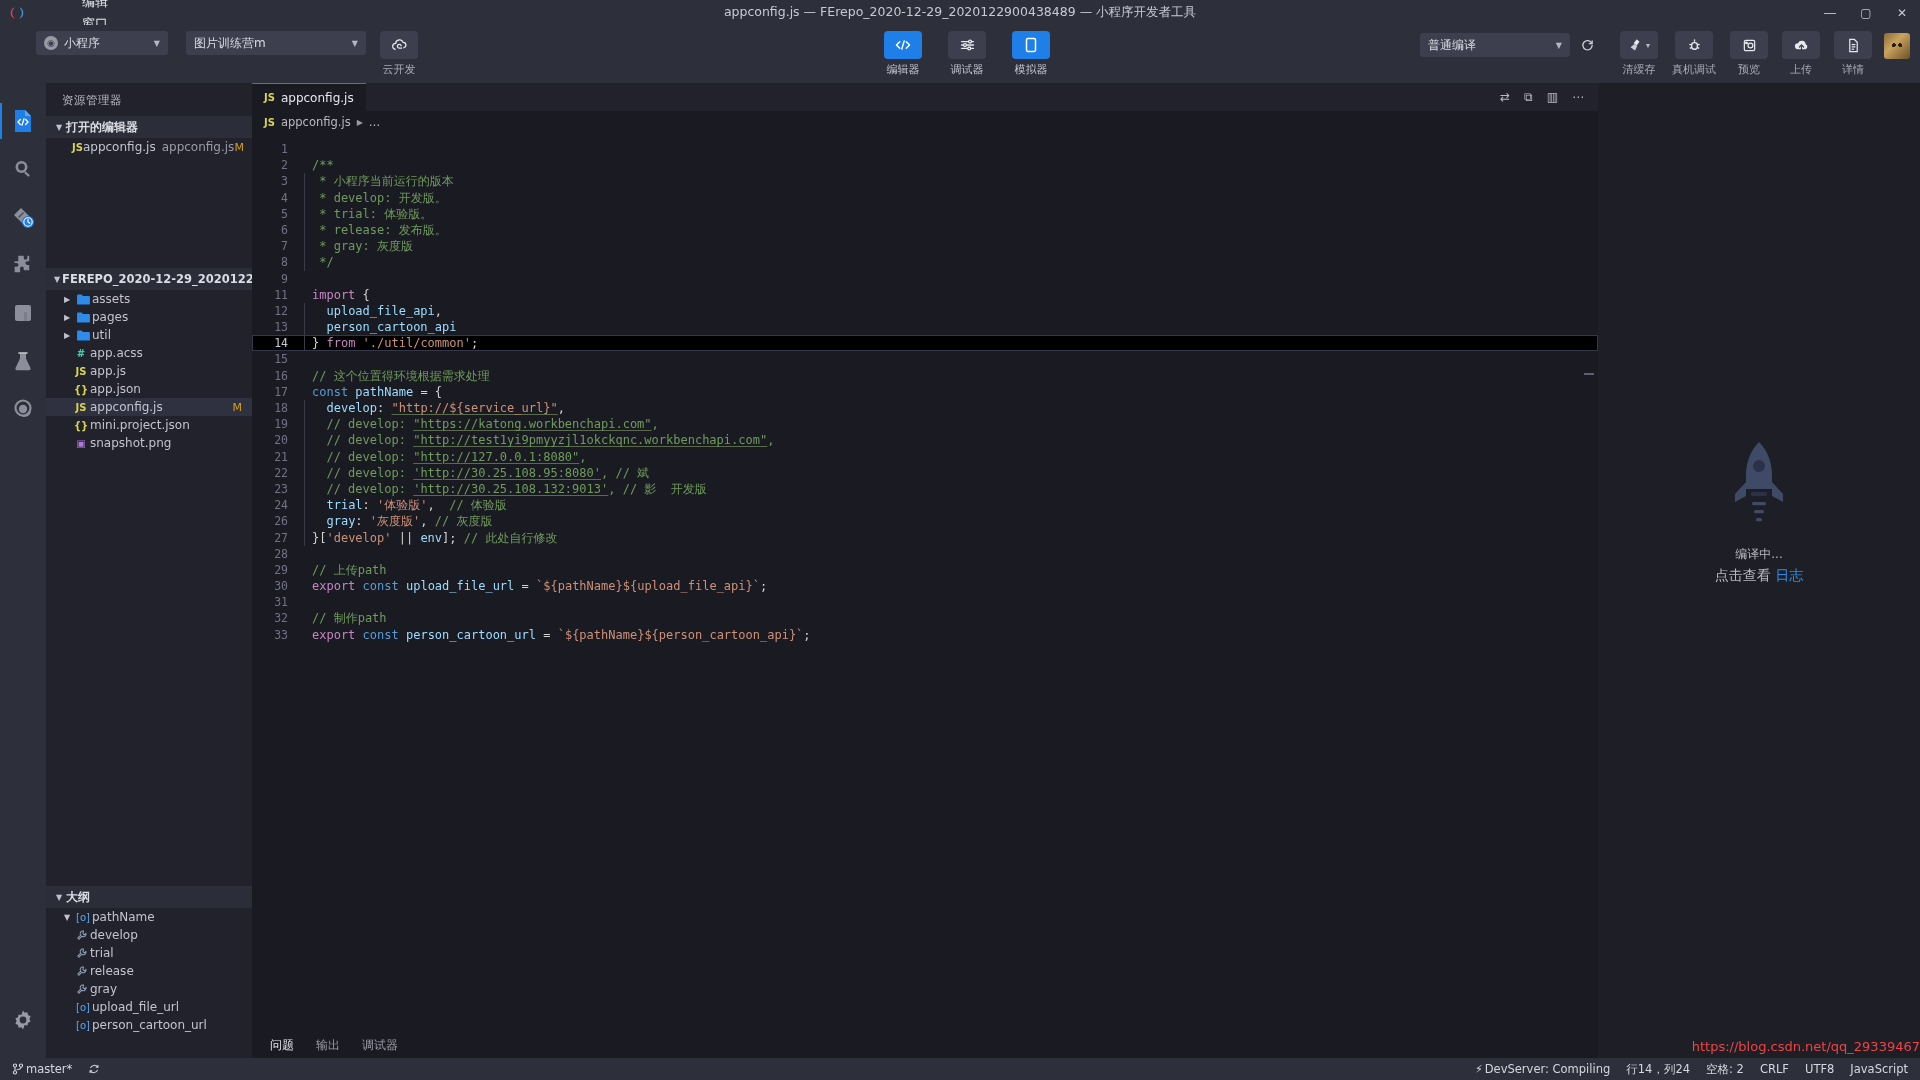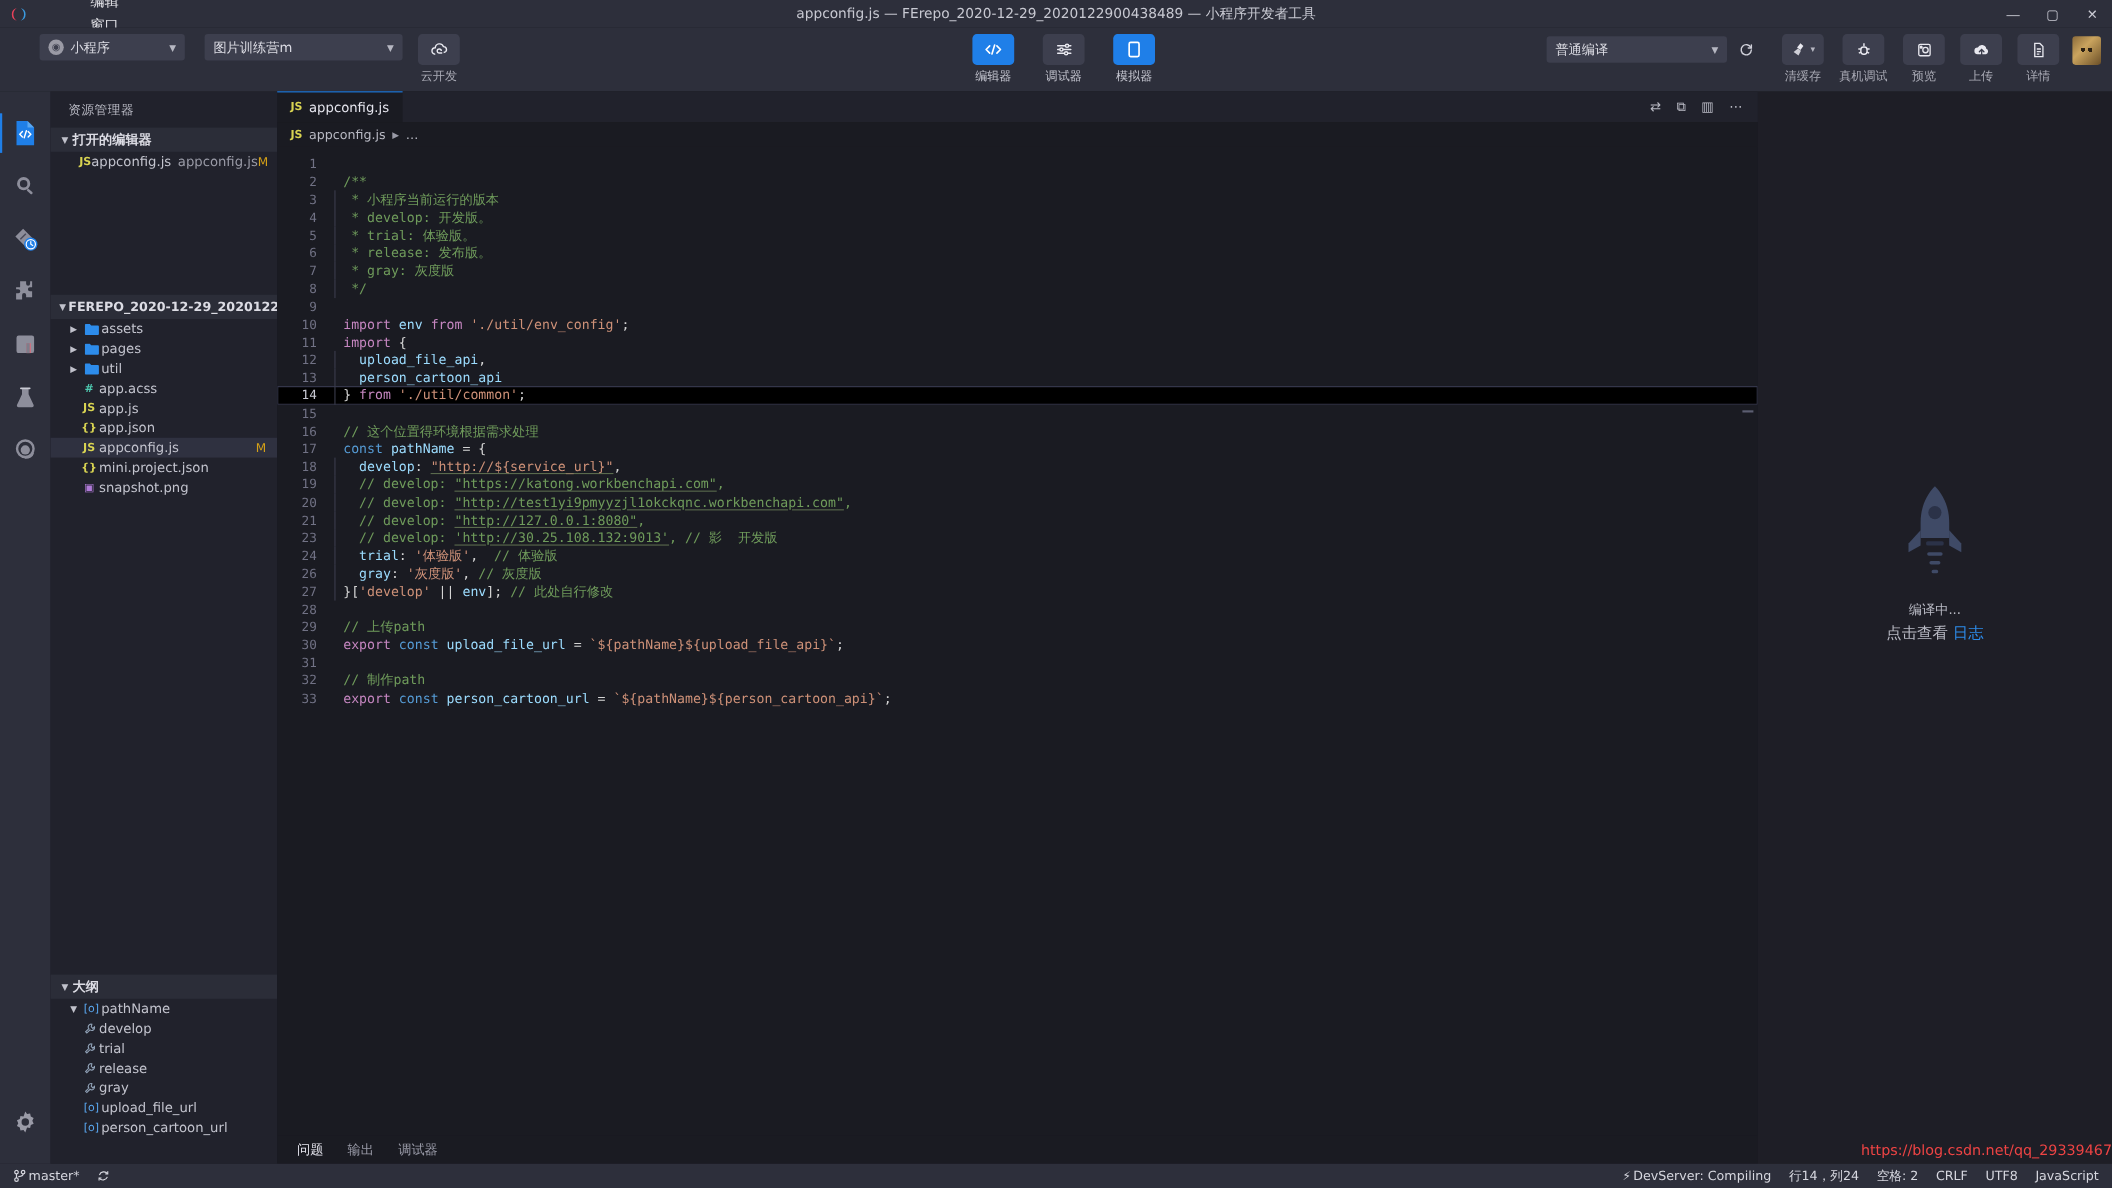--- a/index.html
+++ b/index.html
@@ -56,21 +56,21 @@
   .tb-group { display: flex; flex-direction: column; align-items: center; margin-left: 14px; }
   .tb-label { font-size: 11px; color: #a9aab5; margin-top: 3px; font-family: "DejaVu Sans", sans-serif; }
 
   .tb-center { position: absolute; left: 50%; transform: translateX(-50%); display: flex; gap: 12px; top: 6px; }
   .tb-center .tb-btn.active { background: #1f7fe8; }
   .tb-center .tb-group .tb-label { color: #c3c4ce; }
 
   .tb-right { margin-left: auto; display: flex; align-items: flex-start; gap: 0; }
   .compile-combo {
     height: 24px; background: #3d3f4e; border-radius: 3px; display: flex; align-items: center;
-    padding: 0 8px; font-size: 12px; color: #dcdce4; width: 164px; margin-top: 2px;
+    padding: 0 8px; font-size: 12px; color: #dcdce4; width: 150px; margin-top: 2px;
     font-family: "DejaVu Sans", sans-serif;
   }
   .refresh-btn { width: 26px; height: 24px; display: flex; align-items: center; justify-content: center;
     color: #cfd0d9; font-size: 14px; margin: 2px 6px 0 4px; }
   .avatar {
     width: 26px; height: 26px; border-radius: 3px; margin: 2px 0 0 12px; overflow: hidden;
     background: linear-gradient(135deg,#8a6a3a 0%, #caa45e 40%, #6b4f28 100%);
     position: relative;
   }
   .avatar::before {
@@ -555,32 +555,32 @@
           <div class="code" id="code-lines">
               <div class="cline"><span class="ln">1</span><span class="ctext"></span></div>
               <div class="cline"><span class="ln">2</span><span class="ctext"><span class="cmt">/**</span></span></div>
               <div class="cline"><span class="ln">3</span><span class="ctext"><span class="guide"></span><span class="cmt"> * 小程序当前运行的版本</span></span></div>
               <div class="cline"><span class="ln">4</span><span class="ctext"><span class="guide"></span><span class="cmt"> * develop: 开发版。</span></span></div>
               <div class="cline"><span class="ln">5</span><span class="ctext"><span class="guide"></span><span class="cmt"> * trial: 体验版。</span></span></div>
               <div class="cline"><span class="ln">6</span><span class="ctext"><span class="guide"></span><span class="cmt"> * release: 发布版。</span></span></div>
               <div class="cline"><span class="ln">7</span><span class="ctext"><span class="guide"></span><span class="cmt"> * gray: 灰度版</span></span></div>
               <div class="cline"><span class="ln">8</span><span class="ctext"><span class="guide"></span><span class="cmt"> */</span></span></div>
               <div class="cline"><span class="ln">9</span><span class="ctext"></span></div>
-              <div class="cline"><span class="ln">10</span><span class="ctext"><span class="kw">import</span><span class="punc"> </span><span class="id">env</span><span class="punc"> </span><span class="kw">from</span><span class="punc"> </span><span class="str">'./util/env_config'</span><span class="punc">;</span></span></div>
               <div class="cline"><span class="ln">11</span><span class="ctext"><span class="kw">import</span><span class="punc"> {</span></span></div>
               <div class="cline"><span class="ln">12</span><span class="ctext"><span class="guide"></span><span class="punc">  </span><span class="id">upload_file_api</span><span class="punc">,</span></span></div>
               <div class="cline"><span class="ln">13</span><span class="ctext"><span class="guide"></span><span class="punc">  </span><span class="id">person_cartoon_api</span></span></div>
               <div class="cline current"><span class="ln">14</span><span class="ctext"><span class="guide"></span><span class="punc">} </span><span class="kw">from</span><span class="punc"> </span><span class="str">'./util/common'</span><span class="punc">;</span></span></div>
               <div class="cline"><span class="ln">15</span><span class="ctext"></span></div>
               <div class="cline"><span class="ln">16</span><span class="ctext"><span class="cmt">// 这个位置得环境根据需求处理</span></span></div>
               <div class="cline"><span class="ln">17</span><span class="ctext"><span class="kw2">const</span><span class="punc"> </span><span class="id">pathName</span><span class="punc"> = {</span></span></div>
               <div class="cline"><span class="ln">18</span><span class="ctext"><span class="guide"></span><span class="punc">  </span><span class="prop">develop</span><span class="punc">: </span><span class="str ul">"http://${service_url}"</span><span class="punc">,</span></span></div>
               <div class="cline"><span class="ln">19</span><span class="ctext"><span class="guide"></span><span class="cmt">  // develop: </span><span class="cmt ul">"https://katong.workbenchapi.com"</span><span class="cmt">,</span></span></div>
               <div class="cline"><span class="ln">20</span><span class="ctext"><span class="guide"></span><span class="cmt">  // develop: </span><span class="cmt ul">"http://test1yi9pmyyzjl1okckqnc.workbenchapi.com"</span><span class="cmt">,</span></span></div>
               <div class="cline"><span class="ln">21</span><span class="ctext"><span class="guide"></span><span class="cmt">  // develop: </span><span class="cmt ul">"http://127.0.0.1:8080"</span><span class="cmt">,</span></span></div>
+              <div class="cline"><span class="ln">22</span><span class="ctext"><span class="guide"></span><span class="cmt">  // develop: </span><span class="cmt ul">'http://30.25.108.95:8080'</span><span class="cmt">, // 斌</span></span></div>
               <div class="cline"><span class="ln">23</span><span class="ctext"><span class="guide"></span><span class="cmt">  // develop: </span><span class="cmt ul">'http://30.25.108.132:9013'</span><span class="cmt">, // 影  开发版</span></span></div>
               <div class="cline"><span class="ln">24</span><span class="ctext"><span class="guide"></span><span class="punc">  </span><span class="prop">trial</span><span class="punc">: </span><span class="str">'体验版'</span><span class="punc">,  </span><span class="cmt">// 体验版</span></span></div>
               <div class="cline"><span class="ln">26</span><span class="ctext"><span class="guide"></span><span class="punc">  </span><span class="prop">gray</span><span class="punc">: </span><span class="str">'灰度版'</span><span class="punc">, </span><span class="cmt">// 灰度版</span></span></div>
               <div class="cline"><span class="ln">27</span><span class="ctext"><span class="guide"></span><span class="punc">}[</span><span class="str">'develop'</span><span class="punc"> || </span><span class="id">env</span><span class="punc">]; </span><span class="cmt">// 此处自行修改</span></span></div>
               <div class="cline"><span class="ln">28</span><span class="ctext"></span></div>
               <div class="cline"><span class="ln">29</span><span class="ctext"><span class="cmt">// 上传path</span></span></div>
               <div class="cline"><span class="ln">30</span><span class="ctext"><span class="kw">export</span><span class="punc"> </span><span class="kw2">const</span><span class="punc"> </span><span class="id">upload_file_url</span><span class="punc"> = </span><span class="str">`${pathName}${upload_file_api}`</span><span class="punc">;</span></span></div>
               <div class="cline"><span class="ln">31</span><span class="ctext"></span></div>
               <div class="cline"><span class="ln">32</span><span class="ctext"><span class="cmt">// 制作path</span></span></div>
               <div class="cline"><span class="ln">33</span><span class="ctext"><span class="kw">export</span><span class="punc"> </span><span class="kw2">const</span><span class="punc"> </span><span class="id">person_cartoon_url</span><span class="punc"> = </span><span class="str">`${pathName}${person_cartoon_api}`</span><span class="punc">;</span></span></div>

